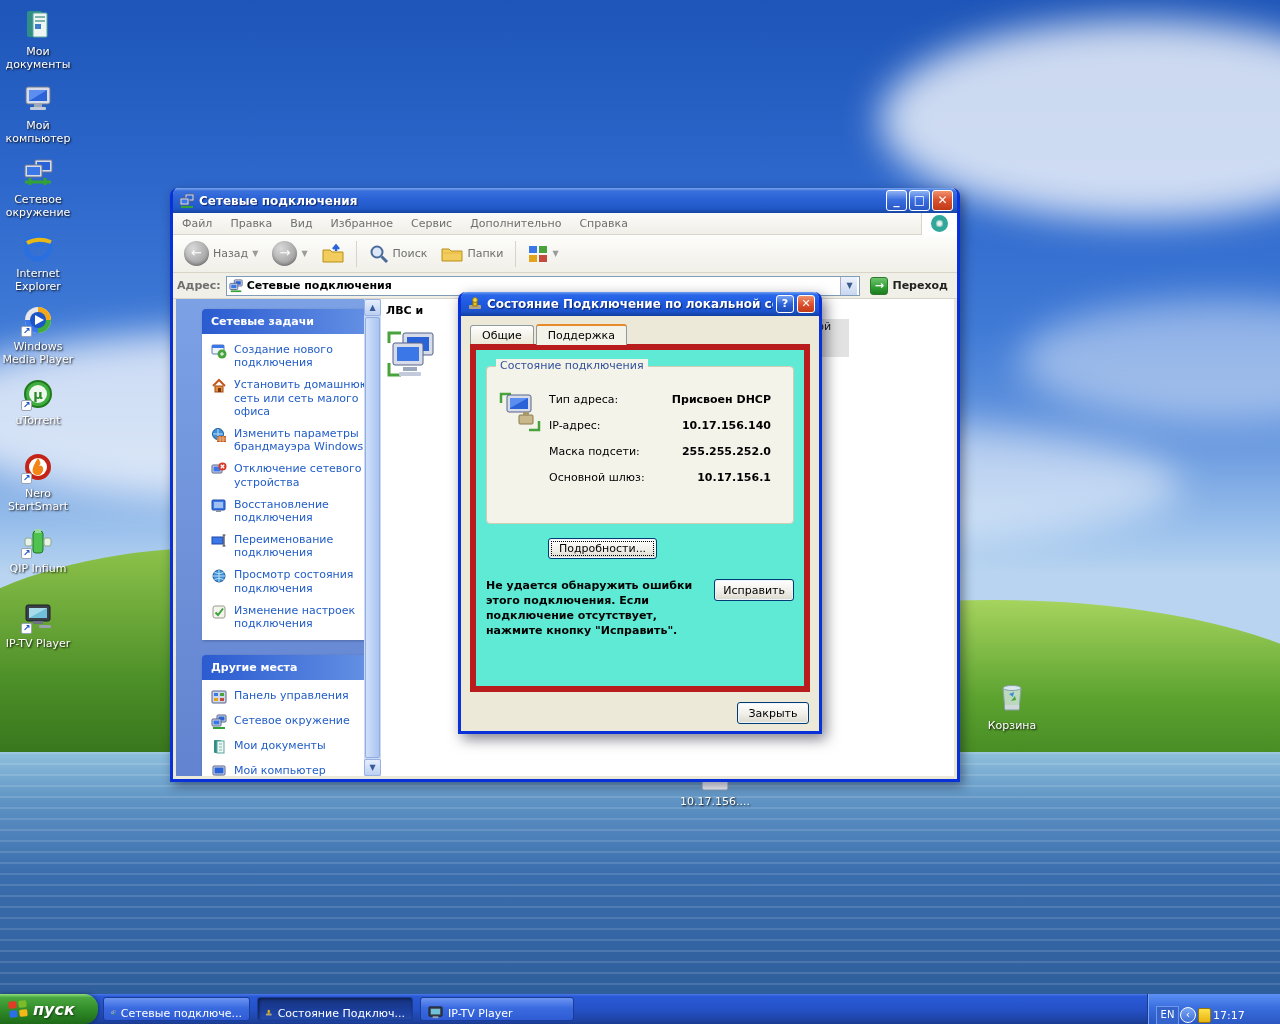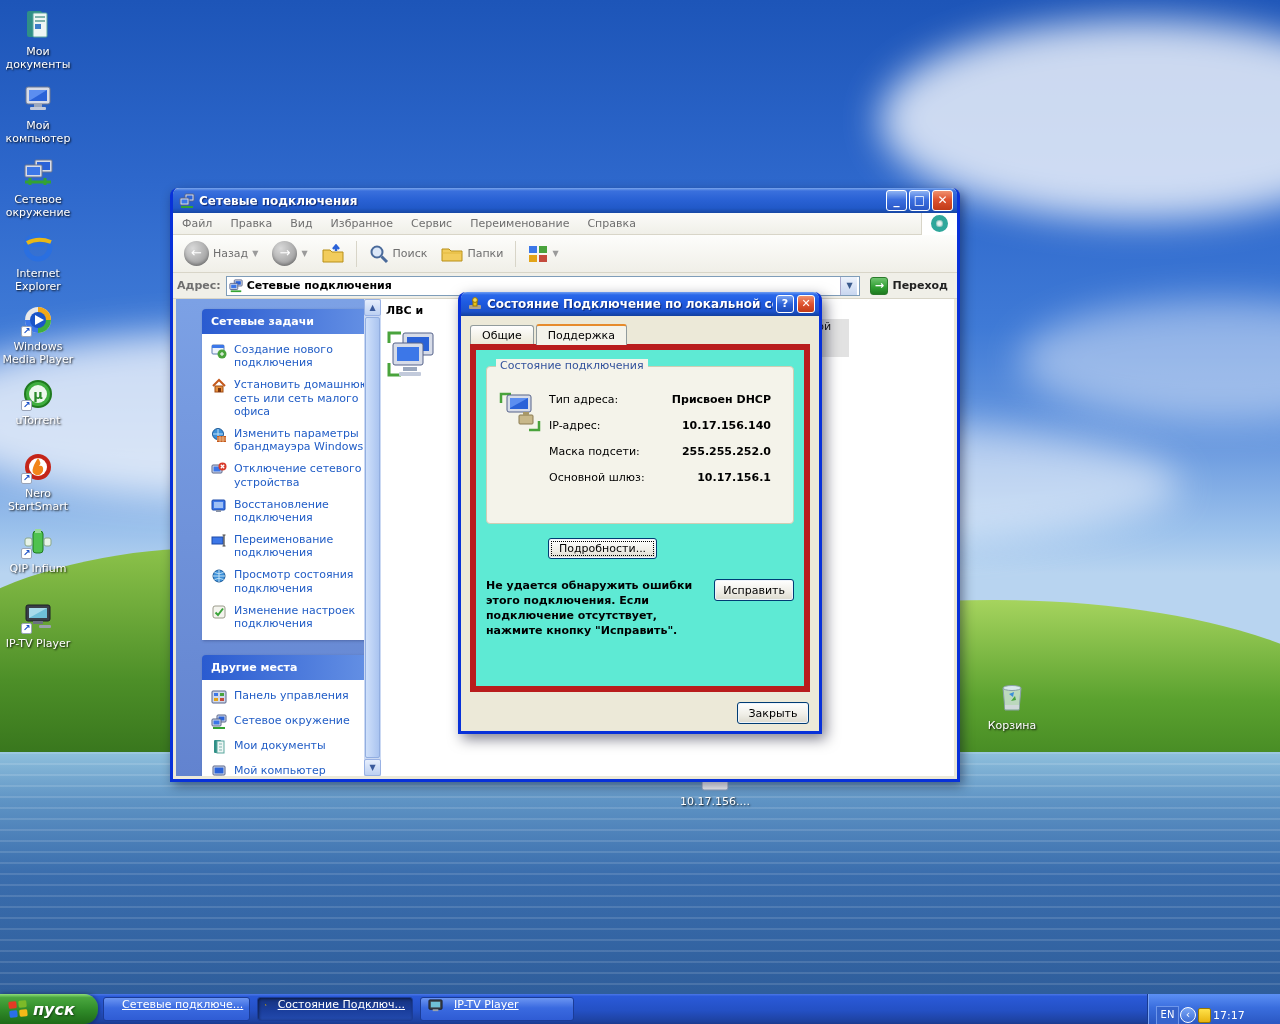--- a/index.html
+++ b/index.html
@@ -142,22 +142,22 @@
   .taskbar { position:absolute; left:0; bottom:0; width:1280px; height:30px; z-index:50;
       background:linear-gradient(180deg,#4b77e8 0%,#2a5ad8 8%,#2450c4 55%,#1d419f 92%,#1a3a8e 100%); }
   .startbtn { position:absolute; left:0; top:0; height:30px; width:98px; border-radius:0 14px 14px 0;
       background:linear-gradient(180deg,#8ede77 0%,#4aa73f 12%,#2f8a28 55%,#1e6a18 100%);
       display:flex; align-items:center; gap:5px; padding:0 10px 0 8px; cursor:pointer;
       box-shadow:1px 0 4px rgba(0,0,0,.4); }
   .startbtn .stext { color:#fff; font-weight:bold; font-style:italic; font-size:16px;
       text-shadow:1px 1px 2px rgba(0,0,0,.5); }
   .taskbtns { position:absolute; left:103px; top:3px; display:flex; gap:7px; }
   .taskbtn { height:24px; border-radius:3px; border:1px solid #1b3c97; color:#fff;
-      display:flex; align-items:flex-start; gap:11px; padding:0 7px; cursor:pointer; white-space:nowrap;
-      background:linear-gradient(180deg,#6b95f2,#3a6ae0 45%,#2f5cd4); overflow:hidden;text-decoration:underline; }
+      display:flex; align-items:flex-end; gap:5px; padding:0 7px; cursor:pointer; white-space:nowrap;
+      background:linear-gradient(180deg,#6b95f2,#3a6ae0 45%,#2f5cd4); overflow:hidden; }
   .taskbtn.active { background:linear-gradient(180deg,#16337e,#1b3f9e 60%,#234aad);
       box-shadow:inset 1px 1px 3px rgba(0,0,0,.5); }
   .tray { position:absolute; right:0; top:0; height:30px; width:133px;
       background:linear-gradient(180deg,#5c90f5 0%,#3a6ede 45%,#2a57c2 100%);
       border-left:1px solid #183a90; box-shadow:inset 1px 0 0 #7aa4f5;
       display:flex; align-items:center; gap:2px; padding:12px 10px 0 9px; }
   .en-box { width:21px; height:17px; background:#3563cc; color:#fff; text-align:center;
       line-height:16px; font-size:10px; cursor:pointer; box-shadow:0 0 0 1px #6f97ea; }
   .tray-chev { width:16px; height:16px; border-radius:50%; border:1px solid #fff; color:#fff;
       background:linear-gradient(180deg,#7aa6f5,#3f6fd8); text-align:center; line-height:13px;
@@ -326,21 +326,21 @@
     <span class="winbtn">□</span>
     <span class="winbtn close">✕</span>
   </div>
 
   <div class="menubar">
     <span class="mi">Файл</span>
     <span class="mi">Правка</span>
     <span class="mi">Вид</span>
     <span class="mi">Избранное</span>
     <span class="mi">Сервис</span>
-    <span class="mi">Переименование</span>
+    <span class="mi">Дополнительно</span>
     <span class="mi">Справка</span>
     <span class="throbber-zone">
       <span class="throbber"></span>
     </span>
   </div>
 
   <div class="toolbar">
     <span class="tbtn">
       <span class="navc">←</span>
       <span>Назад</span>

